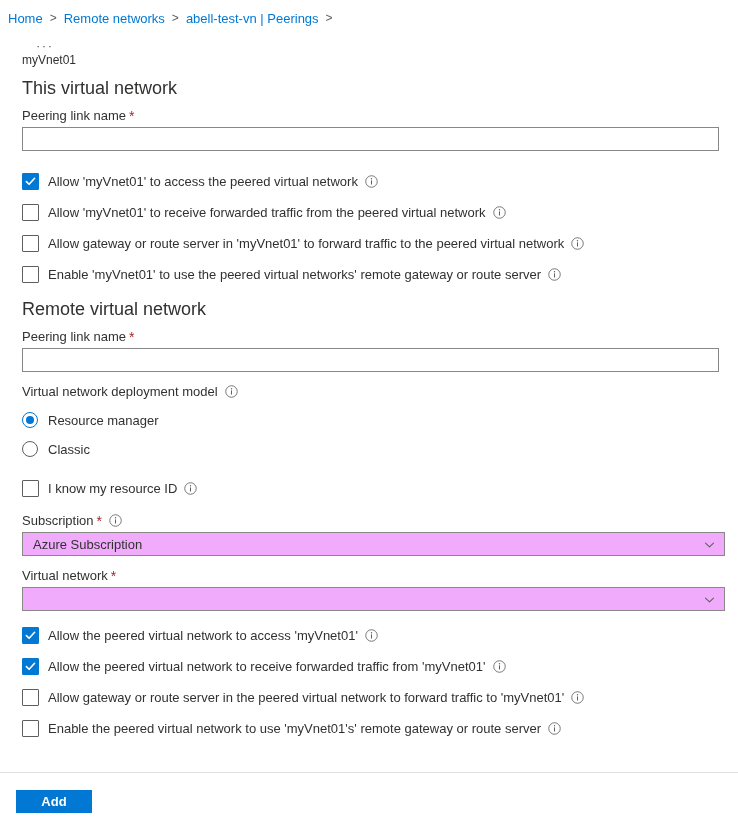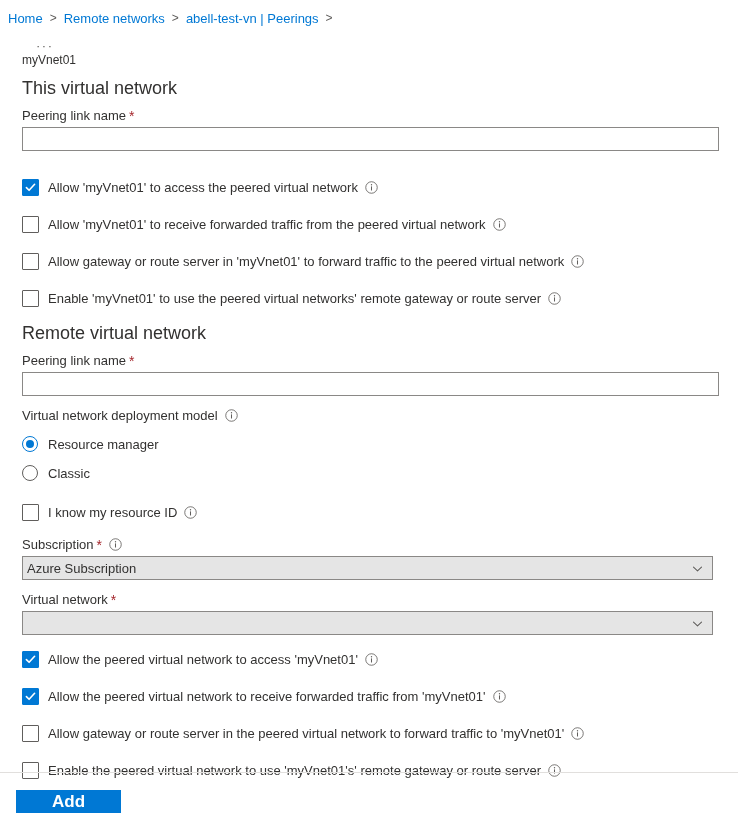--- a/index.html
+++ b/index.html
@@ -103,22 +103,22 @@
     box-sizing: content-box;
     outline: none;
   }
 
   .select-wrap {
     position: relative;
     margin-left: 22px;
     width: 681px;
     height: 22px;
     border: 1px solid #8a8886;
-    background: #e5e5e5;
-    padding: 0 4px;
+    background: #f0abfc;
+    padding: 0 10px;
     display: flex;
     align-items: center;
     cursor: pointer;
   }
   .select-value {
     font-size: 13px;
     color: #323130;
   }
   .chevron {
     position: absolute;
@@ -128,21 +128,21 @@
     width: 11px;
     height: 11px;
     display: block;
   }
 
   
   .check-row {
     display: flex;
     align-items: center;
     padding-left: 22px;
-    margin-top: 20px;
+    margin-top: 14px;
   }
   .cbox {
     width: 15px;
     height: 15px;
     border: 1px solid #605e5c;
     background: #ffffff;
     box-sizing: content-box;
     flex: 0 0 auto;
     position: relative;
     cursor: pointer;
@@ -215,26 +215,26 @@
     left: 0;
     top: 772px;
     width: 738px;
     height: 1px;
     background: #e1dfdd;
   }
   .add-button {
     position: absolute;
     left: 16px;
     top: 790px;
-    width: 105px;
+    width: 76px;
     height: 23px;
     background: #0078d4;
     color: #ffffff;
     font-family: "Liberation Sans", sans-serif;
-    font-size: 17px;
+    font-size: 13px;
     font-weight: bold;
     border: none;
     cursor: pointer;
     padding: 0;
     line-height: 23px;
     text-align: center;
   }
 
   .spacer-lg { height: 16px; }
   .spacer-md { height: 12px; }

